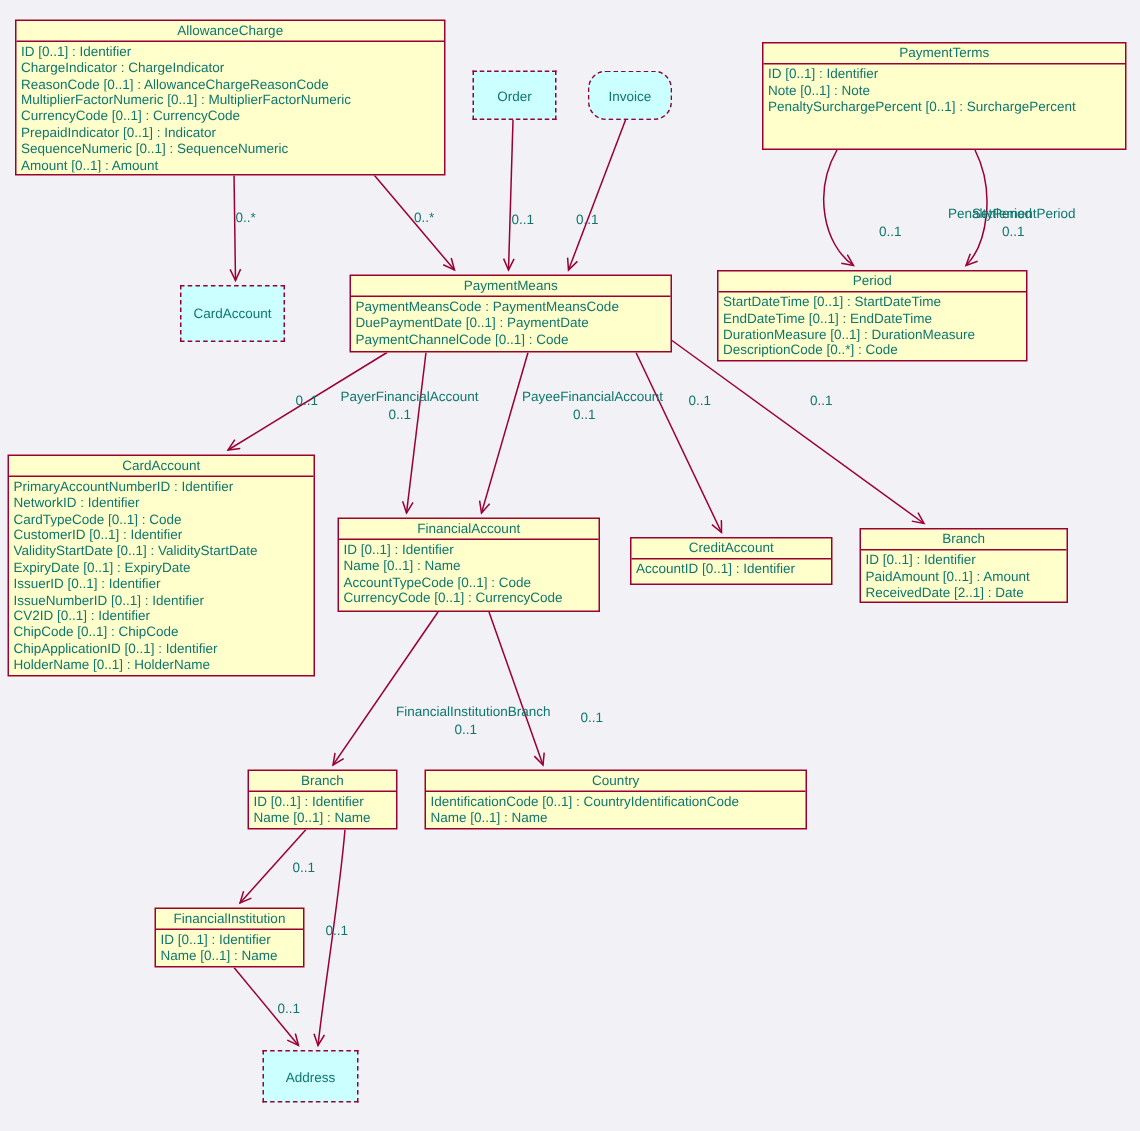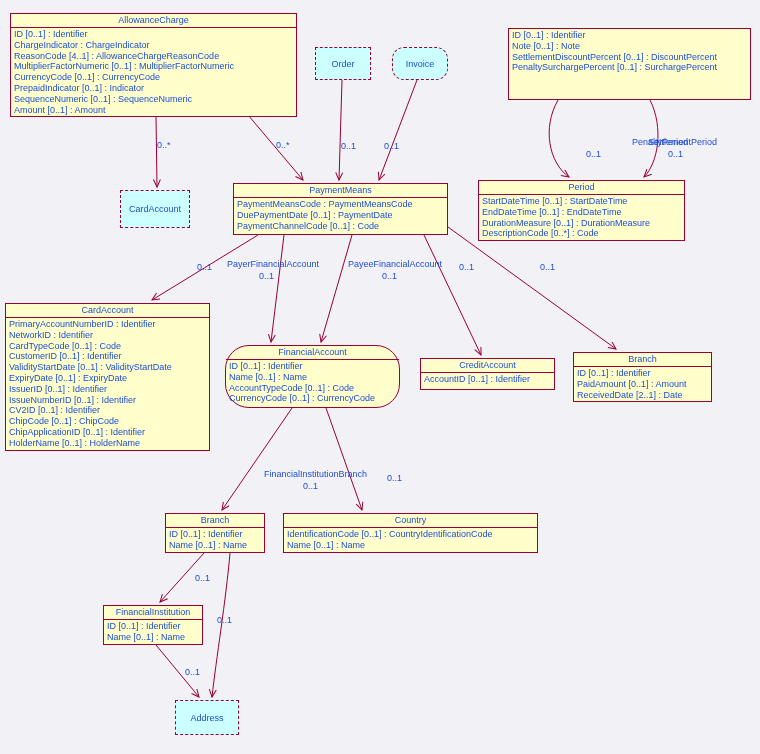--- a/index.html
+++ b/index.html
@@ -1,20 +1,20 @@
 <!DOCTYPE html>
 <html><head>
 <meta charset="utf-8">
 <style>
   html, body { margin:0; padding:0; background:#f1f1f6; }
   #canvas {
     position:relative; width:760px; height:754px;
     background:#f1f1f6;
     font-family:"Liberation Sans", sans-serif;
-    color:#1d4ed8;
+    color:#0f766e;
     overflow:hidden;
   }
   #edges { position:absolute; left:0; top:0; width:760px; height:754px; pointer-events:none; }
   .classbox {
     position:absolute; background:#ffffcc; border:1px solid #990033;
     box-sizing:border-box; z-index:2;
   }
   .classtitle {
     text-align:center; font-size:9px; line-height:11px; padding:1px 2px;
     border-bottom:1px solid #990033; white-space:nowrap; overflow:hidden;
@@ -61,33 +61,33 @@
       <path marker-end="url(#arrow)" d="M230,553 C226,600 216,660 212,697"></path>
       <path marker-end="url(#arrow)" d="M156,645 L199,697"></path>
     </g>
   </svg>
   <div id="nodes">
       <div class="classbox" style="left: 10px; top: 13px; width: 287px; min-height: 102px;">
         <div class="classtitle">AllowanceCharge</div>
         <div class="classattrs">
           <div class="attr">ID [0..1] : Identifier</div>
           <div class="attr">ChargeIndicator : ChargeIndicator</div>
-          <div class="attr">ReasonCode [4..1] : AllowanceChargeReasonCode</div>
+          <div class="attr">ReasonCode [0..1] : AllowanceChargeReasonCode</div>
           <div class="attr">MultiplierFactorNumeric [0..1] : MultiplierFactorNumeric</div>
           <div class="attr">CurrencyCode [0..1] : CurrencyCode</div>
           <div class="attr">PrepaidIndicator [0..1] : Indicator</div>
           <div class="attr">SequenceNumeric [0..1] : SequenceNumeric</div>
           <div class="attr">Amount [0..1] : Amount</div>
         </div>
       </div>
       <div class="classbox" style="left: 508px; top: 28px; width: 243px; min-height: 72px;">
+        <div class="classtitle">PaymentTerms</div>
         <div class="classattrs">
           <div class="attr">ID [0..1] : Identifier</div>
           <div class="attr">Note [0..1] : Note</div>
-          <div class="attr">SettlementDiscountPercent [0..1] : DiscountPercent</div>
           <div class="attr">PenaltySurchargePercent [0..1] : SurchargePercent</div>
         </div>
       </div>
       <div class="classbox" style="left: 233px; top: 183px; width: 215px; min-height: 52px;">
         <div class="classtitle">PaymentMeans</div>
         <div class="classattrs">
           <div class="attr">PaymentMeansCode : PaymentMeansCode</div>
           <div class="attr">DuePaymentDate [0..1] : PaymentDate</div>
           <div class="attr">PaymentChannelCode [0..1] : Code</div>
         </div>
@@ -111,21 +111,21 @@
           <div class="attr">ValidityStartDate [0..1] : ValidityStartDate</div>
           <div class="attr">ExpiryDate [0..1] : ExpiryDate</div>
           <div class="attr">IssuerID [0..1] : Identifier</div>
           <div class="attr">IssueNumberID [0..1] : Identifier</div>
           <div class="attr">CV2ID [0..1] : Identifier</div>
           <div class="attr">ChipCode [0..1] : ChipCode</div>
           <div class="attr">ChipApplicationID [0..1] : Identifier</div>
           <div class="attr">HolderName [0..1] : HolderName</div>
         </div>
       </div>
-      <div class="classbox" style="left: 225px; top: 345px; width: 175px; min-height: 63px; border-radius: 24px;">
+      <div class="classbox" style="left: 225px; top: 345px; width: 175px; min-height: 63px;">
         <div class="classtitle">FinancialAccount</div>
         <div class="classattrs">
           <div class="attr">ID [0..1] : Identifier</div>
           <div class="attr">Name [0..1] : Name</div>
           <div class="attr">AccountTypeCode [0..1] : Code</div>
           <div class="attr">CurrencyCode [0..1] : CurrencyCode</div>
         </div>
       </div>
       <div class="classbox" style="left: 420px; top: 358px; width: 135px; min-height: 32px;">
         <div class="classtitle">CreditAccount</div>

